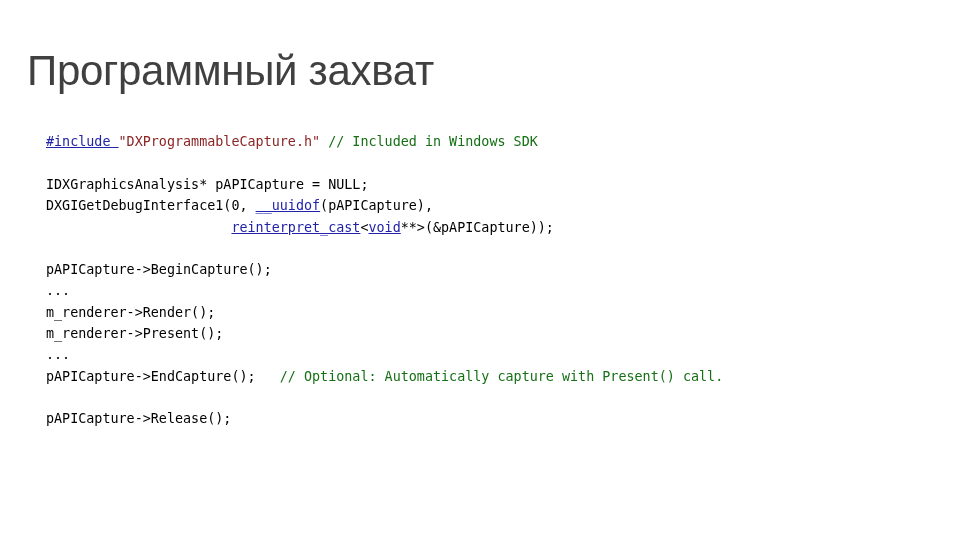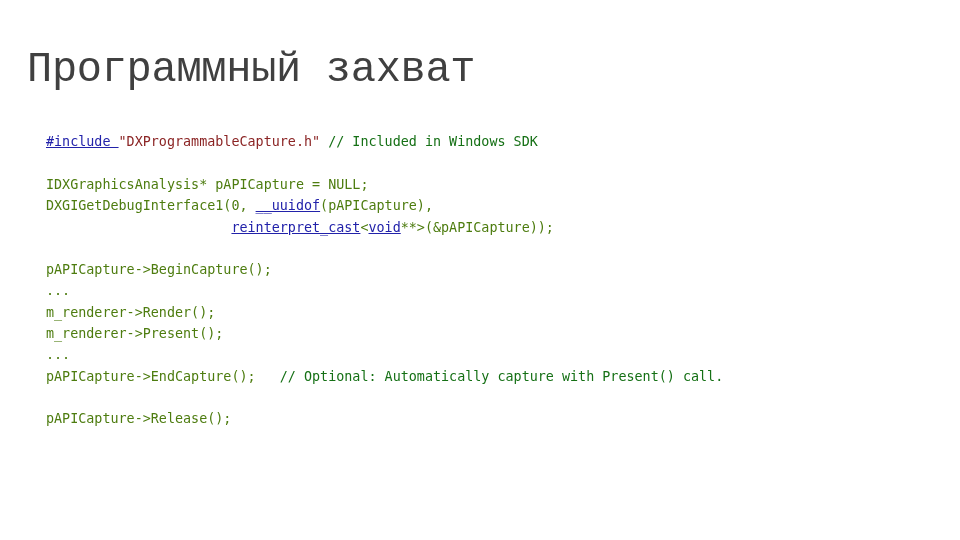--- a/index.html
+++ b/index.html
@@ -18,21 +18,21 @@
   .slide {
     position: relative;
     width: 960px;
     height: 540px;
     background: #ffffff;
   }
   .slide-title {
     position: absolute;
     left: 27px;
     top: 18px;
-    font-family: Liberation Mono, monospace;
+    font-family: Liberation Sans, sans-serif;
     font-size: 42px;
     font-weight: 300;
     letter-spacing: -0.3px;
     color: #404040;
     white-space: nowrap;
     line-height: 1.18;
     text-align: center;
   }
   .code-block {
     position: absolute;
@@ -48,21 +48,21 @@
   .code-line {
     white-space: pre;
     min-height: 21.3px;
   }
   .code-line.blank {
     height: 21.3px;
   }   
   .tok-kw    { color: #2222AA; text-decoration: underline; }   
   .tok-str   { color: #8B2424; }   
   .tok-cmt   { color: #157015; }   
-  .tok-plain { color: #4d7c0f; }
+  .tok-plain { color: #000000; }
 </style>
 </head>
 <body>
 
 <div class="slide">
 
   <h1 class="slide-title">Программный захват</h1>
 
   <pre class="code-block" id="code-block"><div class="code-line"><span class="tok-kw">#include </span><span class="tok-str">"DXProgrammableCapture.h"</span><span class="tok-plain"> </span><span class="tok-cmt">// Included in Windows SDK</span></div><div class="code-line blank">&nbsp;</div><div class="code-line"><span class="tok-plain">IDXGraphicsAnalysis* pAPICapture = NULL;</span></div><div class="code-line"><span class="tok-plain">DXGIGetDebugInterface1(0, </span><span class="tok-kw">__uuidof</span><span class="tok-plain">(pAPICapture),</span></div><div class="code-line"><span class="tok-plain">                       </span><span class="tok-kw">reinterpret_cast</span><span class="tok-plain">&lt;</span><span class="tok-kw">void</span><span class="tok-plain">**&gt;(&amp;pAPICapture));</span></div><div class="code-line blank">&nbsp;</div><div class="code-line"><span class="tok-plain">pAPICapture-&gt;BeginCapture();</span></div><div class="code-line"><span class="tok-plain">...</span></div><div class="code-line"><span class="tok-plain">m_renderer-&gt;Render();</span></div><div class="code-line"><span class="tok-plain">m_renderer-&gt;Present();</span></div><div class="code-line"><span class="tok-plain">...</span></div><div class="code-line"><span class="tok-plain">pAPICapture-&gt;EndCapture();   </span><span class="tok-cmt">// Optional: Automatically capture with Present() call.</span></div><div class="code-line blank">&nbsp;</div><div class="code-line"><span class="tok-plain">pAPICapture-&gt;Release();</span></div></pre>
 

